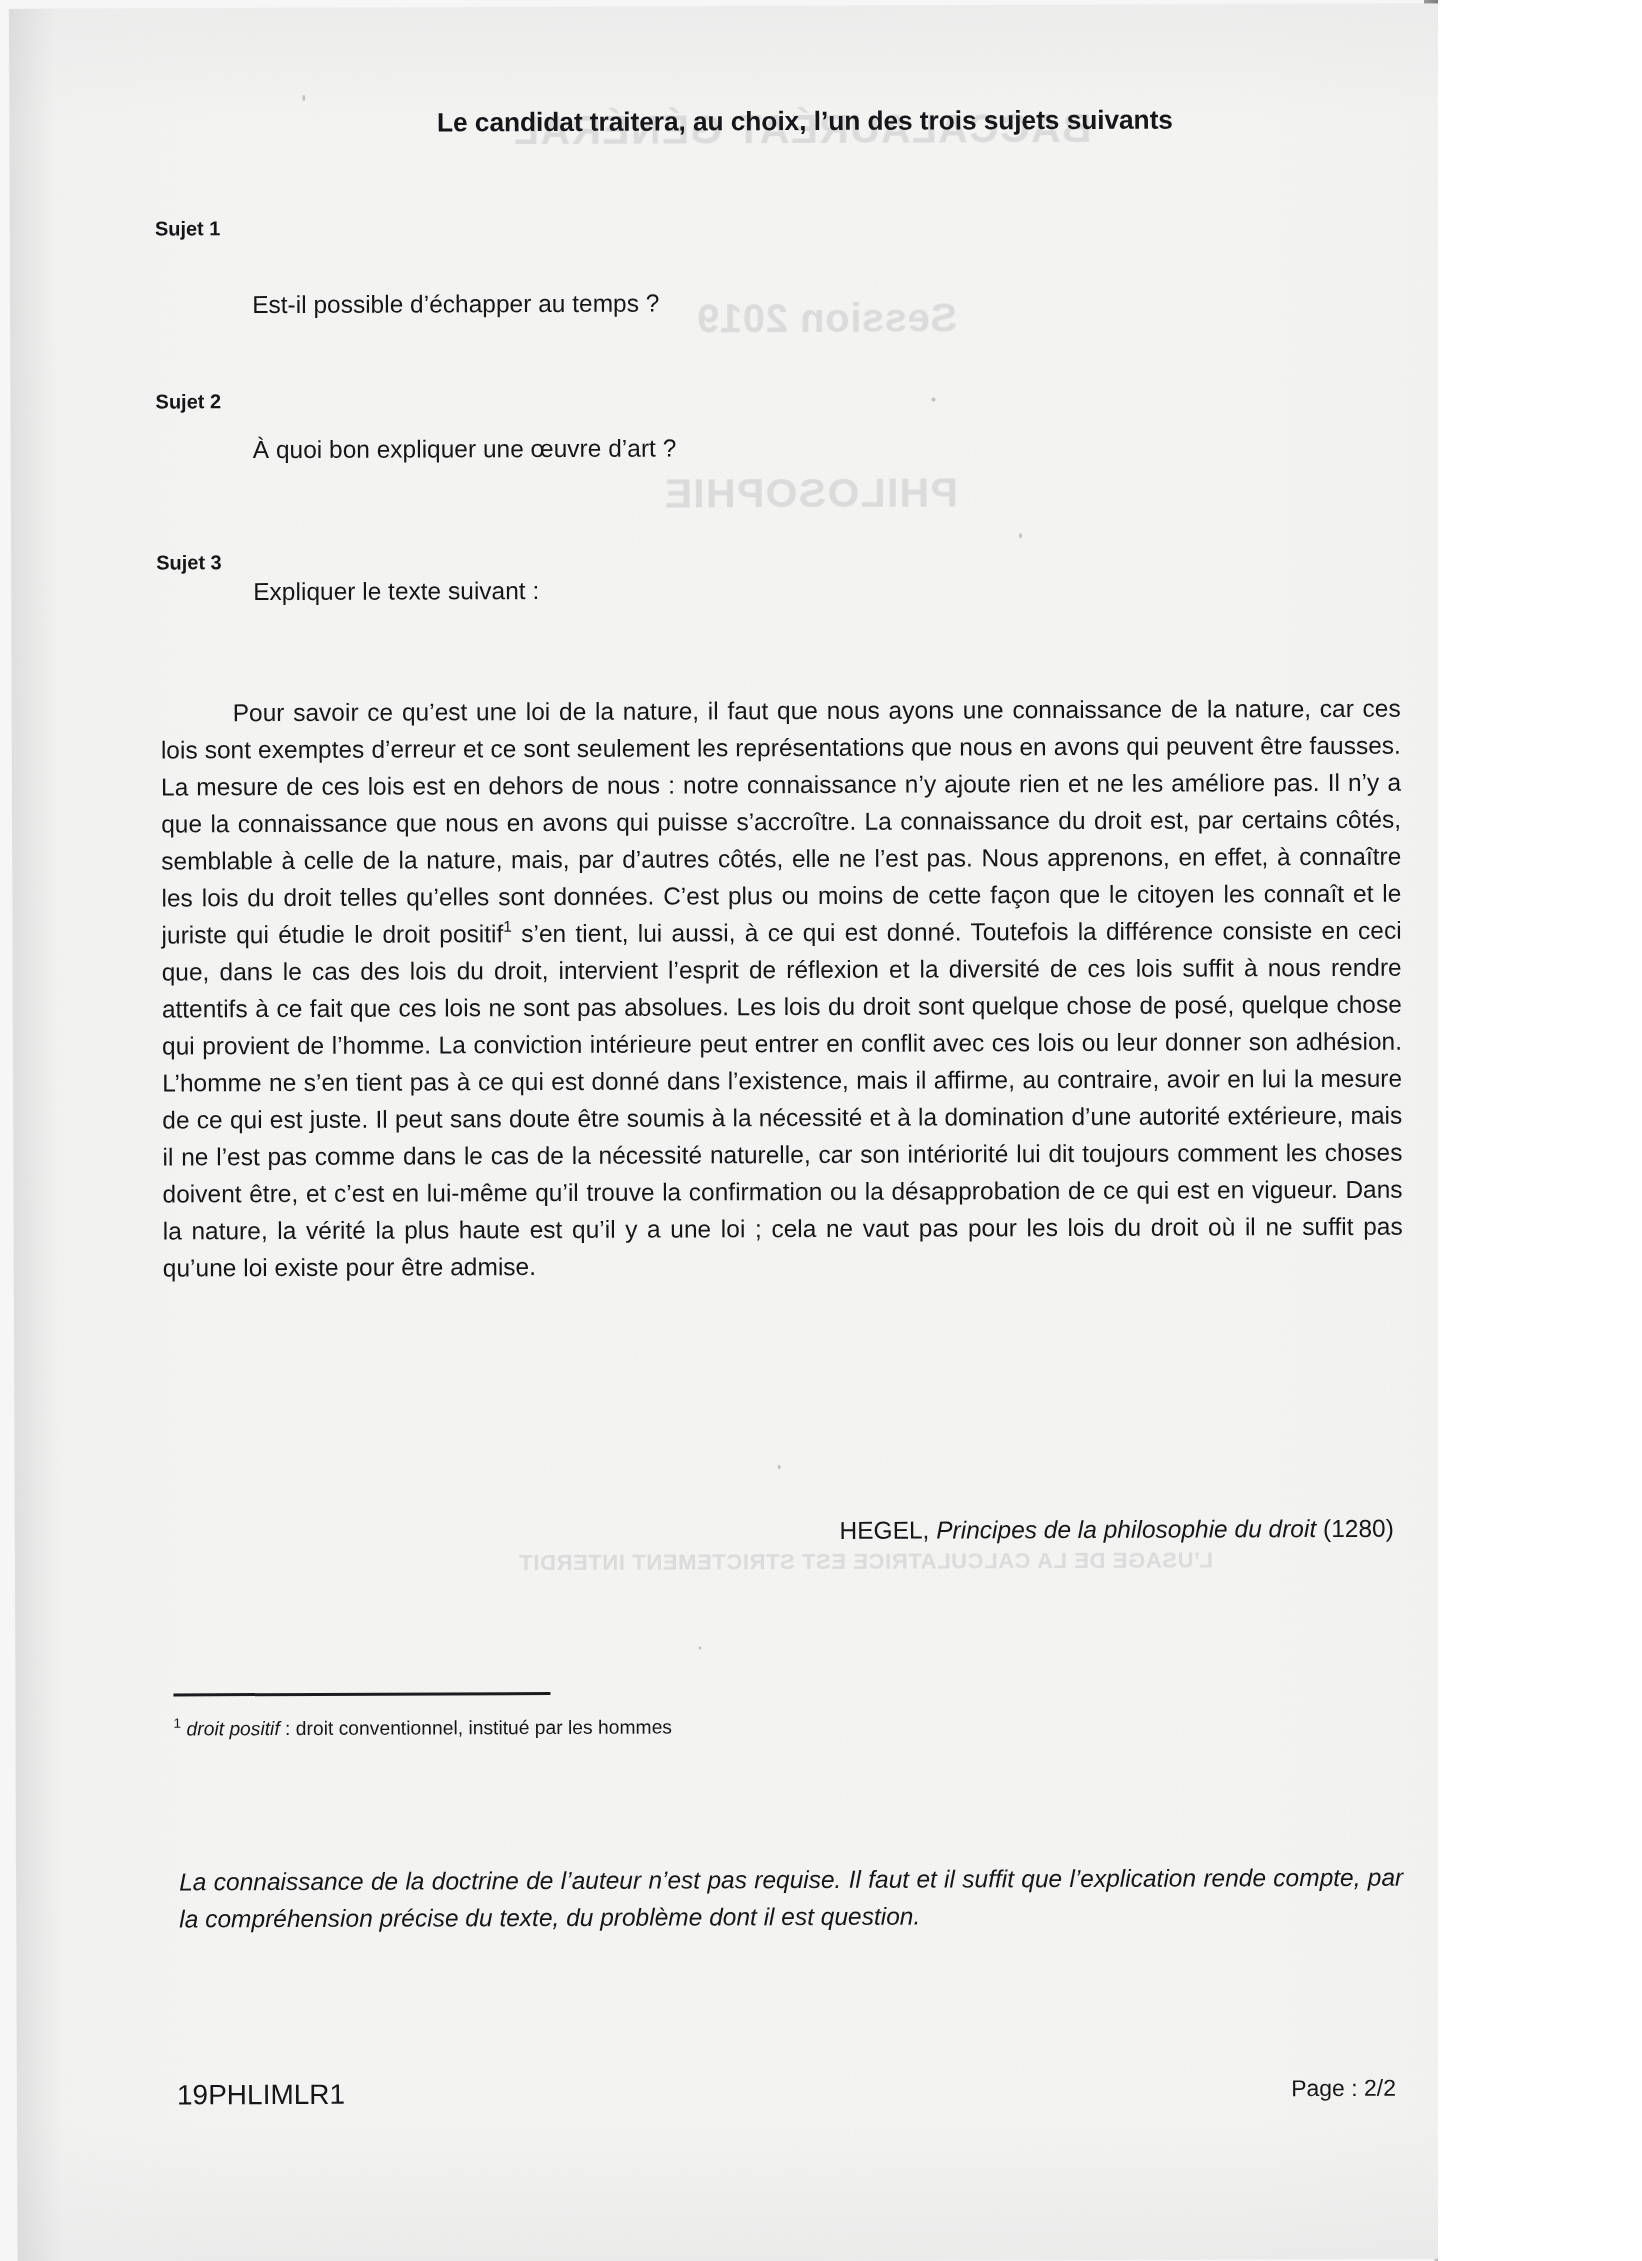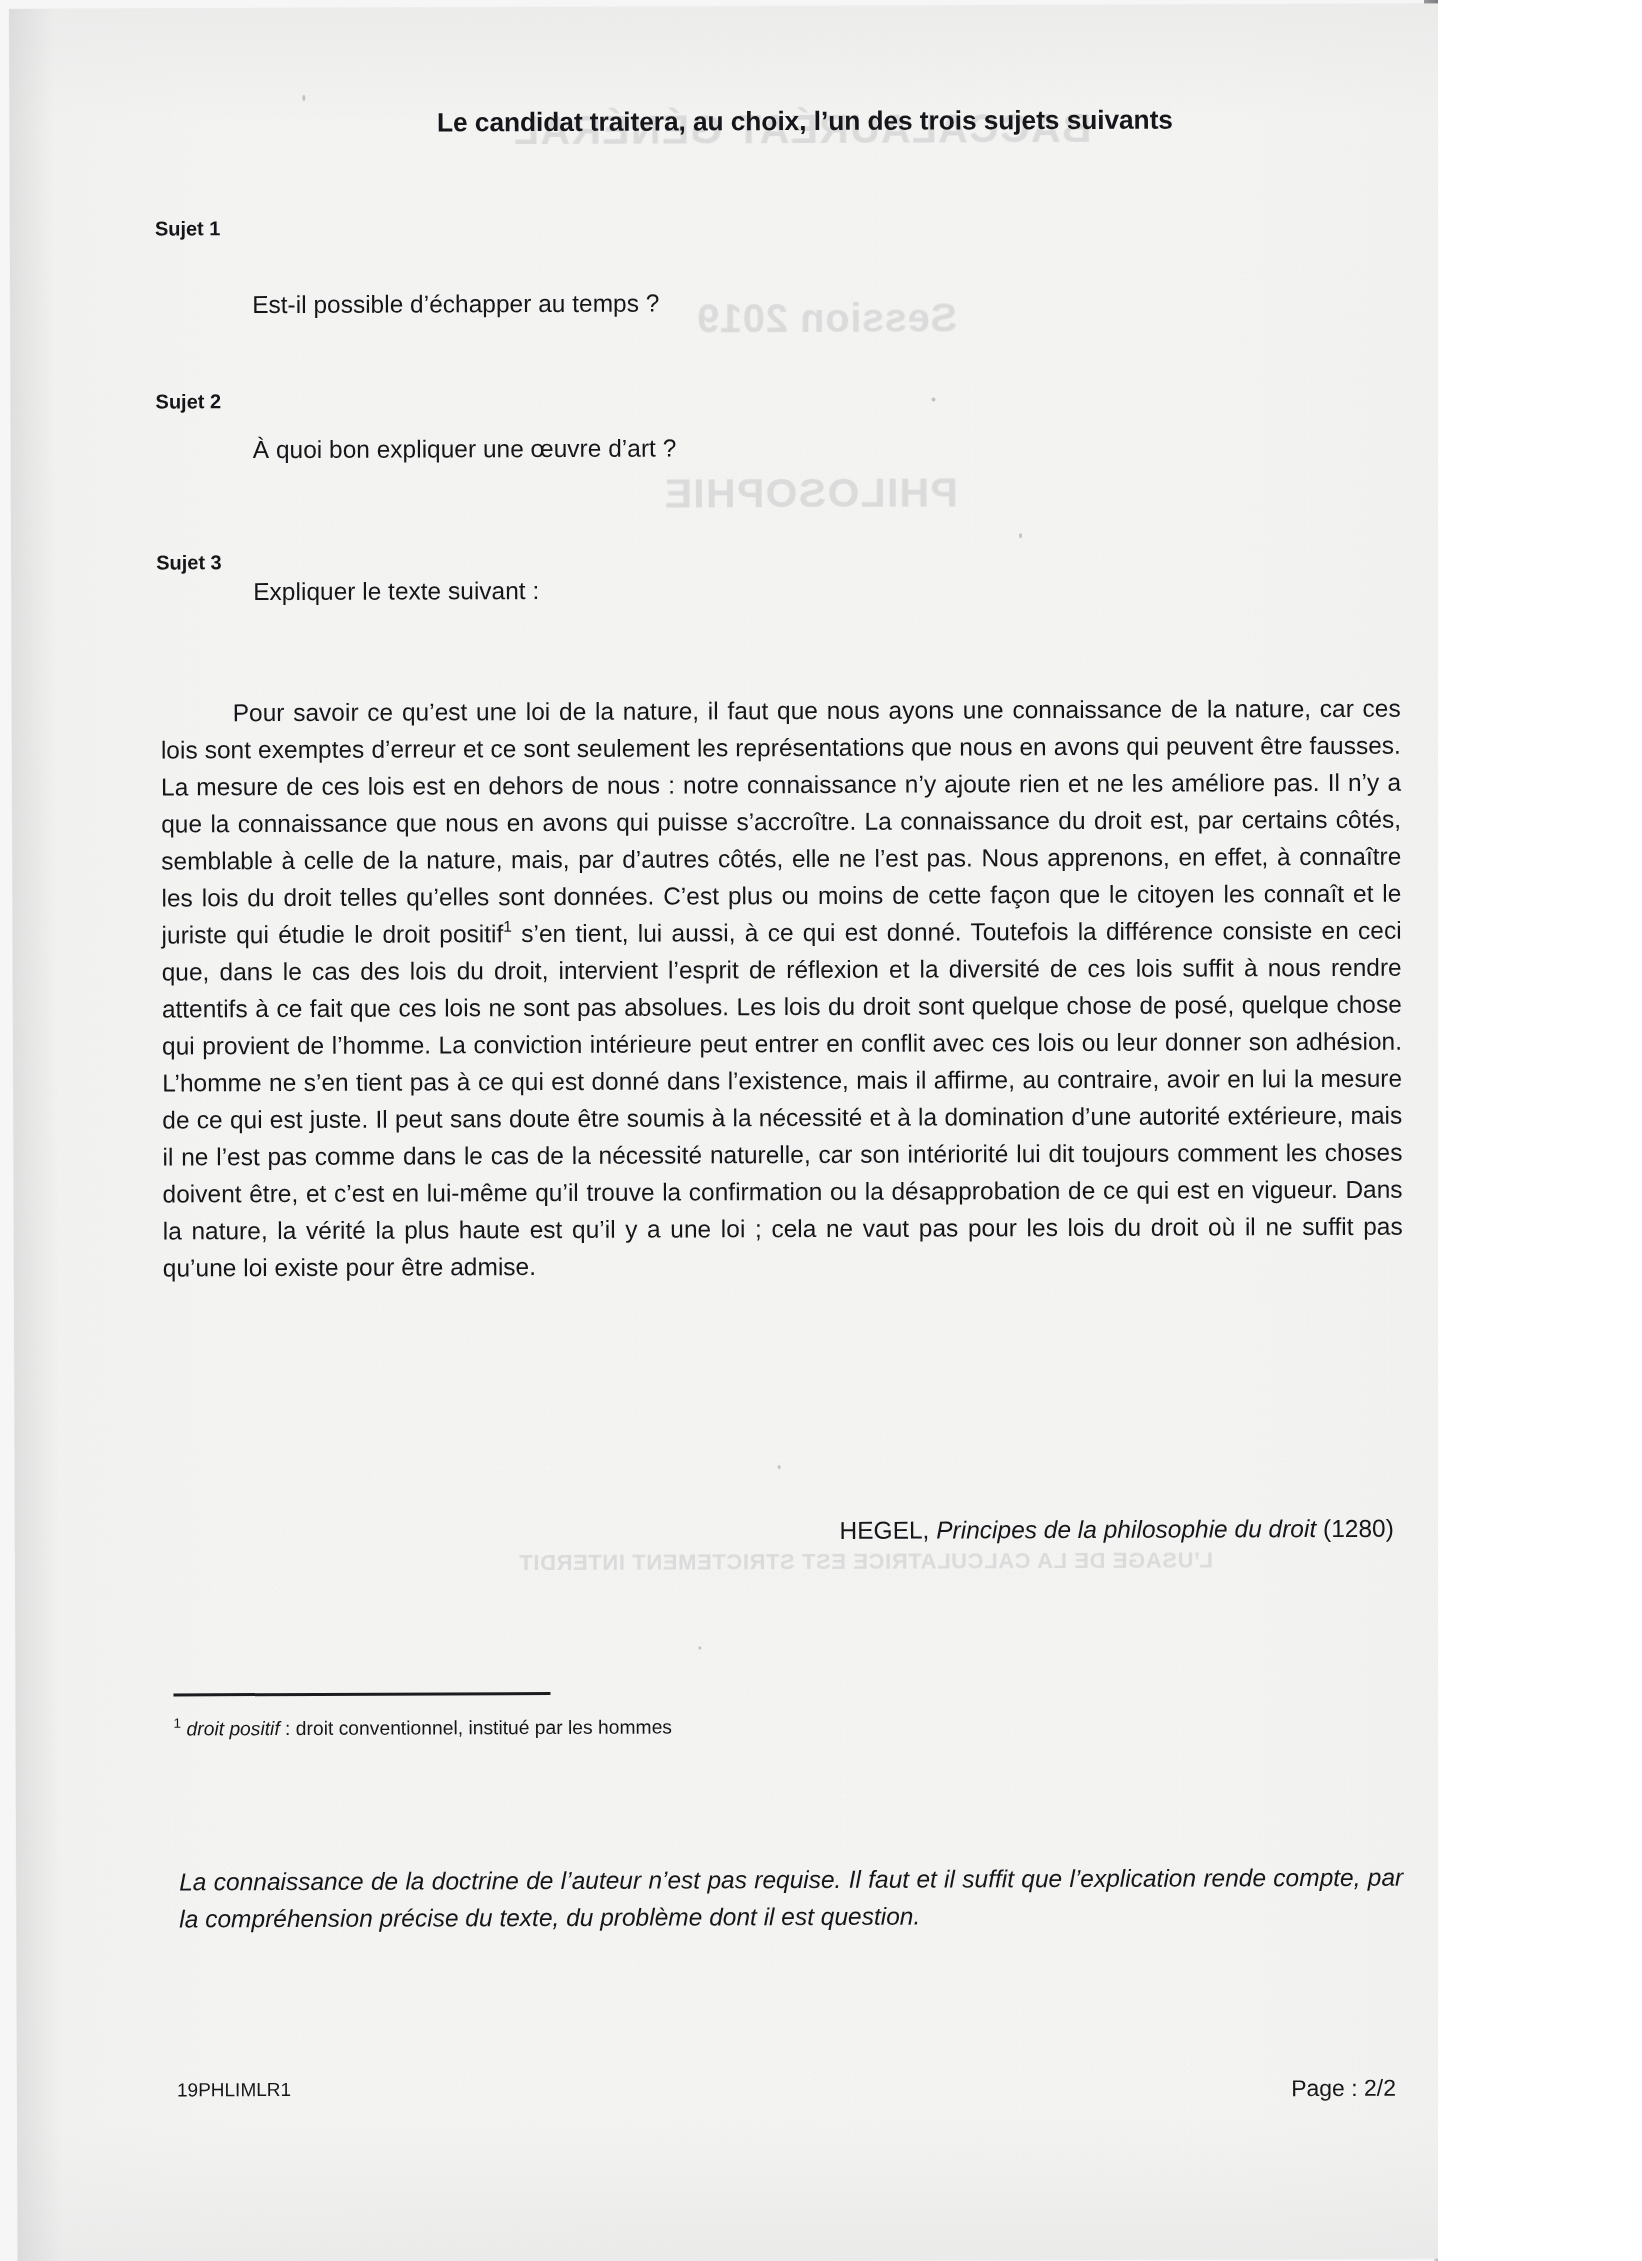--- a/index.html
+++ b/index.html
@@ -219,21 +219,21 @@
     font-style: italic;
     text-align: justify;
     text-justify: inter-word;
   }
 
   
   .footer-code {
     position: absolute;
     left: 160px;
     top: 2071px;
-    font-size: 19px;
+    font-size: 28px;
   }
   .footer-page {
     position: absolute;
     left: 0;
     top: 2071px;
     width: 1379px;
     text-align: right;
     font-size: 23px;
   }
 

